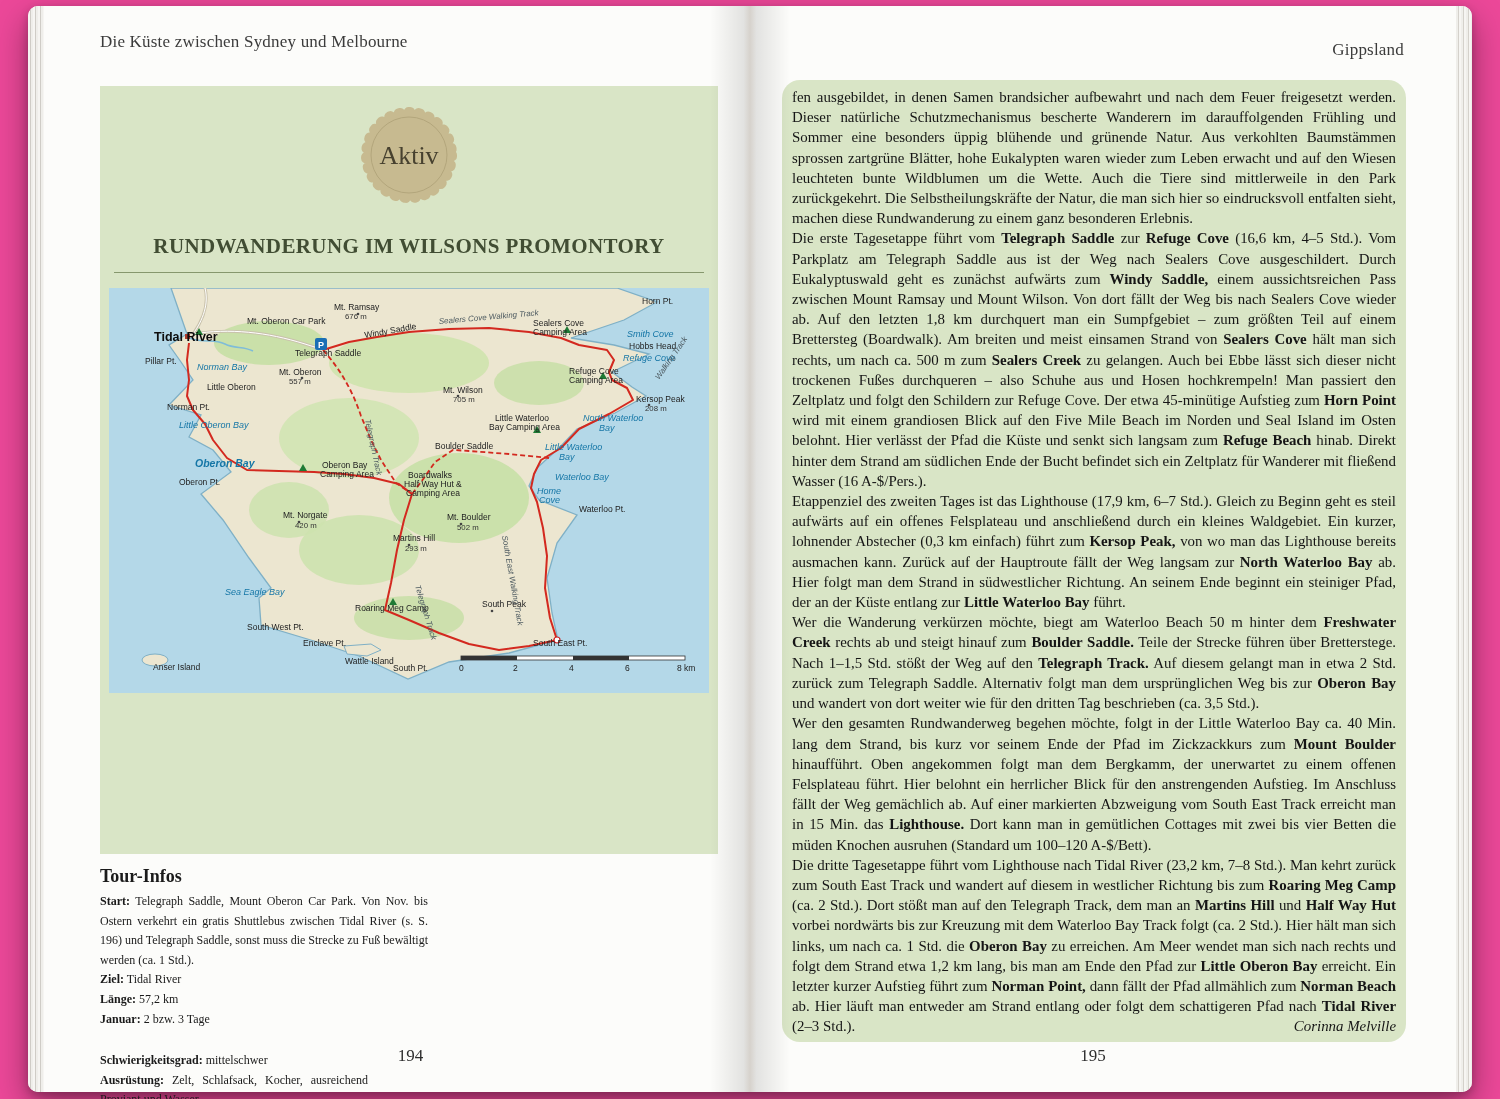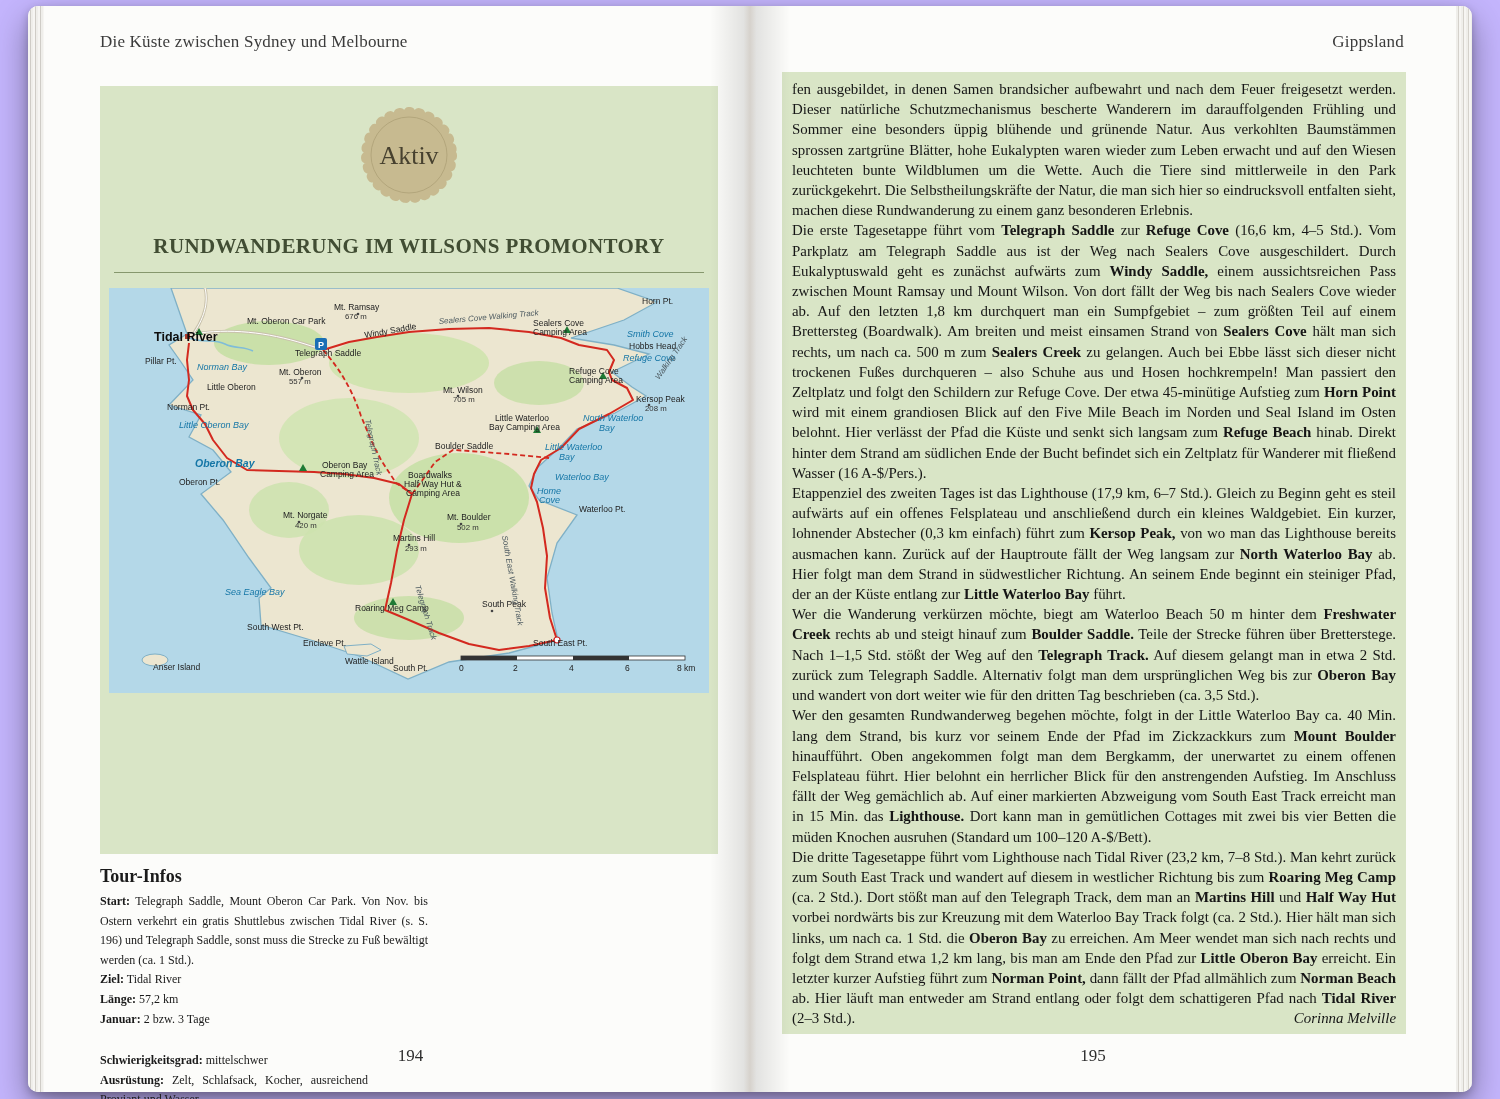--- a/index.html
+++ b/index.html
@@ -1,49 +1,49 @@
 <!DOCTYPE html>
 <html><head>
 <meta charset="utf-8">
 <style>
   html,body{margin:0;padding:0;}
   body{background:#e7e6e3;font-family:"Liberation Serif",serif;}
-  .stage{position:relative;width:1500px;height:1099px;background:#c4b5fd;overflow:hidden;}
+  .stage{position:relative;width:1500px;height:1099px;background:#ec4899;overflow:hidden;}
   .book{position:absolute;left:28px;top:6px;width:1444px;height:1086px;background:#fcfcfa;
         border-radius:10px;box-shadow:0 14px 34px rgba(0,0,0,.38),0 3px 8px rgba(0,0,0,.22);}
   .fore-edge{position:absolute;top:0;bottom:0;width:16px;z-index:3;}
   .fore-edge.left{left:0;border-radius:10px 0 0 10px;
       background:repeating-linear-gradient(90deg,#f6f5f2 0 2px,#cfccc6 2px 3px,#efeeea 3px 5px);}
   .fore-edge.right{right:0;border-radius:0 10px 10px 0;
       background:repeating-linear-gradient(90deg,#efeeea 0 2px,#d4d1cb 2px 3px,#f6f5f2 3px 5px);}
   .spine{position:absolute;left:682px;top:0;bottom:0;width:80px;z-index:2;pointer-events:none;
       background:linear-gradient(90deg,rgba(0,0,0,0) 0%,rgba(0,0,0,.10) 42%,rgba(80,60,40,.22) 50%,rgba(0,0,0,.10) 58%,rgba(0,0,0,0) 100%);}
   .page{position:absolute;top:0;height:1086px;width:722px;box-sizing:border-box;}
   .page-left{left:0;padding:26px 32px 0 72px;}
-  .page-right{left:722px;padding:26px 68px 0 32px;}
+  .page-right{left:722px;padding:34px 68px 0 32px;}
   .running-head{font-size:17px;color:#3b3b3b;letter-spacing:.2px;height:24px;}
   .running-head.right{text-align:right;}
   .panel{background:#d9e5c6;}
   .panel-left{margin-top:30px;width:618px;height:768px;box-sizing:border-box;padding-top:16px;}
   .badge{width:106px;height:106px;margin:0 auto;}
   .activ-title{margin:26px 10px 0;text-align:center;font-weight:700;font-size:21px;
       letter-spacing:.4px;color:#414d33;}
   .rule{border:none;border-top:1px solid #86976d;margin:13px 14px 0;}
   .mapwrap{margin:15px auto 0;width:600px;height:405px;}
   .tour{margin-top:12px;display:flex;gap:22px;width:618px;flex-direction:column;}
   .tour-col-l{width:328px;}
   .tour-col-r{width:268px;}
   .tour h2{margin:0 0 5px;font-size:18px;color:#1a1a1a;}
   .ti{margin:0;font-size:12px;line-height:19.6px;text-align:justify;color:#1a1a1a;}
   .intro{margin:16px 0 0;width:618px;font-size:15.4px;line-height:20.5px;text-align:justify;color:#1a1a1a;}
   .pageno{position:absolute;bottom:26px;left:0;width:100%;text-align:center;font-size:17px;color:#2e2e2e;}
   .page-left .pageno{padding-left:43px;box-sizing:border-box;}
   .page-right .pageno{padding-right:36px;box-sizing:border-box;}
   .panel-right{margin-top:16px;width:624px;height:962px;box-sizing:border-box;
-      padding:7px 10px;overflow:hidden;}
+      padding:7px 10px;overflow:hidden;border-radius:18px;}
   .rp{margin:0;font-size:14.9px;line-height:20.2px;text-align:justify;color:#151515;}
   .byline{float:right;font-style:italic;}
   b{font-weight:700;}
   
   .mp{font:400 8.5px "Liberation Sans",sans-serif;fill:#222;}
   .me{font:400 7.8px "Liberation Sans",sans-serif;fill:#333;}
   .mw{font:italic 400 9px "Liberation Sans",sans-serif;fill:#1576a6;}
   .mwb{font:italic 700 10.5px "Liberation Sans",sans-serif;fill:#1576a6;}
   .mb{font:700 12.5px "Liberation Sans",sans-serif;fill:#0d0d0d;}
   .mt{font:italic 400 8px "Liberation Sans",sans-serif;fill:#4d5a60;}

